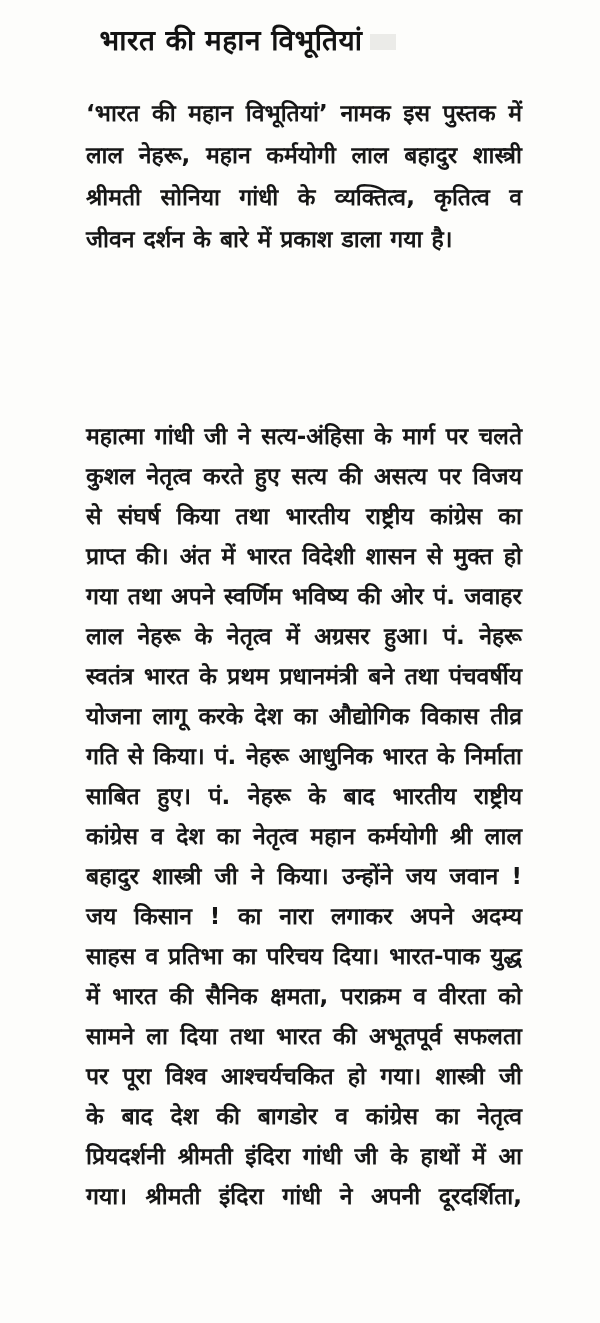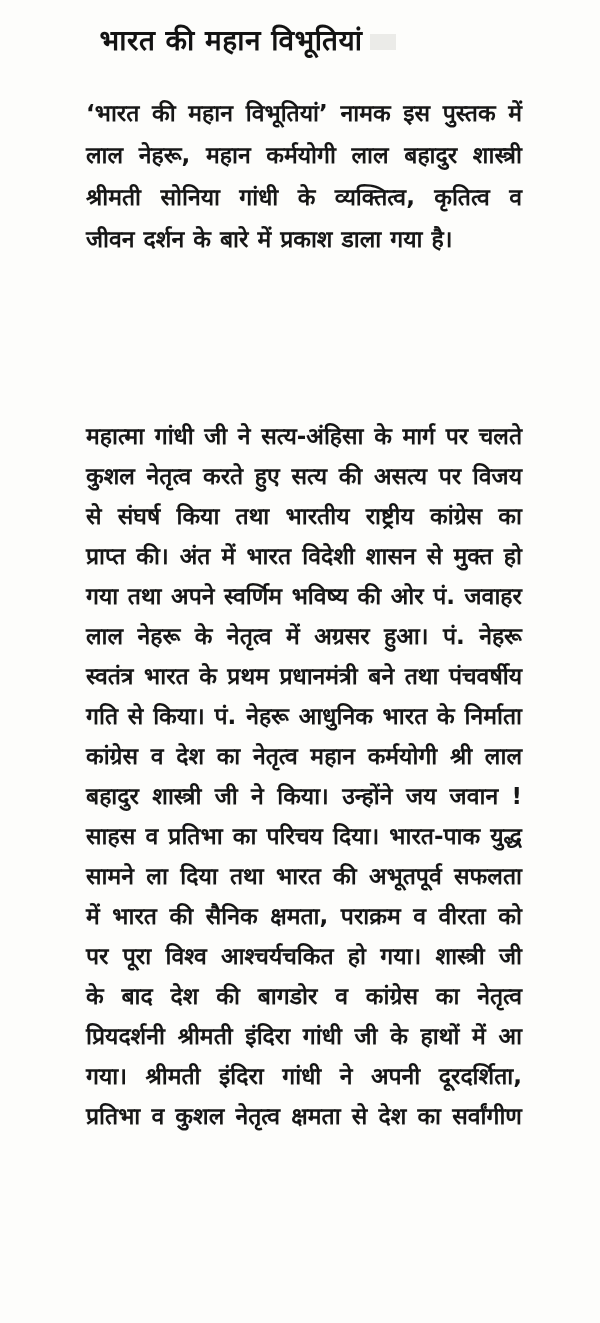--- a/index.html
+++ b/index.html
@@ -79,26 +79,28 @@
     </div>
 
   <div class="textblock" id="para2">
       <div class="line">महात्मा गांधी जी ने सत्य-अंहिसा के मार्ग पर चलते</div>
       <div class="line">कुशल नेतृत्व करते हुए सत्य की असत्य पर विजय</div>
       <div class="line">से संघर्ष किया तथा भारतीय राष्ट्रीय कांग्रेस का</div>
       <div class="line">प्राप्त की। अंत में भारत विदेशी शासन से मुक्त हो</div>
       <div class="line">गया तथा अपने स्वर्णिम भविष्य की ओर पं. जवाहर</div>
       <div class="line">लाल नेहरू के नेतृत्व में अग्रसर हुआ। पं. नेहरू</div>
       <div class="line">स्वतंत्र भारत के प्रथम प्रधानमंत्री बने तथा पंचवर्षीय</div>
+      <div class="line">योजना लागू करके देश का औद्योगिक विकास तीव्र</div>
       <div class="line">गति से किया। पं. नेहरू आधुनिक भारत के निर्माता</div>
+      <div class="line">साबित हुए। पं. नेहरू के बाद भारतीय राष्ट्रीय</div>
       <div class="line">कांग्रेस व देश का नेतृत्व महान कर्मयोगी श्री लाल</div>
       <div class="line">बहादुर शास्त्री जी ने किया। उन्होंने जय जवान !</div>
+      <div class="line">जय किसान ! का नारा लगाकर अपने अदम्य</div>
       <div class="line">साहस व प्रतिभा का परिचय दिया। भारत-पाक युद्ध</div>
+      <div class="line">में भारत की सैनिक क्षमता, पराक्रम व वीरता को</div>
       <div class="line">सामने ला दिया तथा भारत की अभूतपूर्व सफलता</div>
-      <div class="line">में भारत की सैनिक क्षमता, पराक्रम व वीरता को</div>
       <div class="line">पर पूरा विश्व आश्चर्यचकित हो गया। शास्त्री जी</div>
       <div class="line">के बाद देश की बागडोर व कांग्रेस का नेतृत्व</div>
       <div class="line">प्रियदर्शनी श्रीमती इंदिरा गांधी जी के हाथों में आ</div>
       <div class="line">गया। श्रीमती इंदिरा गांधी ने अपनी दूरदर्शिता,</div>
-      <div class="line">प्रतिभा व कुशल नेतृत्व क्षमता से देश का सर्वांगीण</div>
     </div>
 
 </div>
 
 </body></html>

